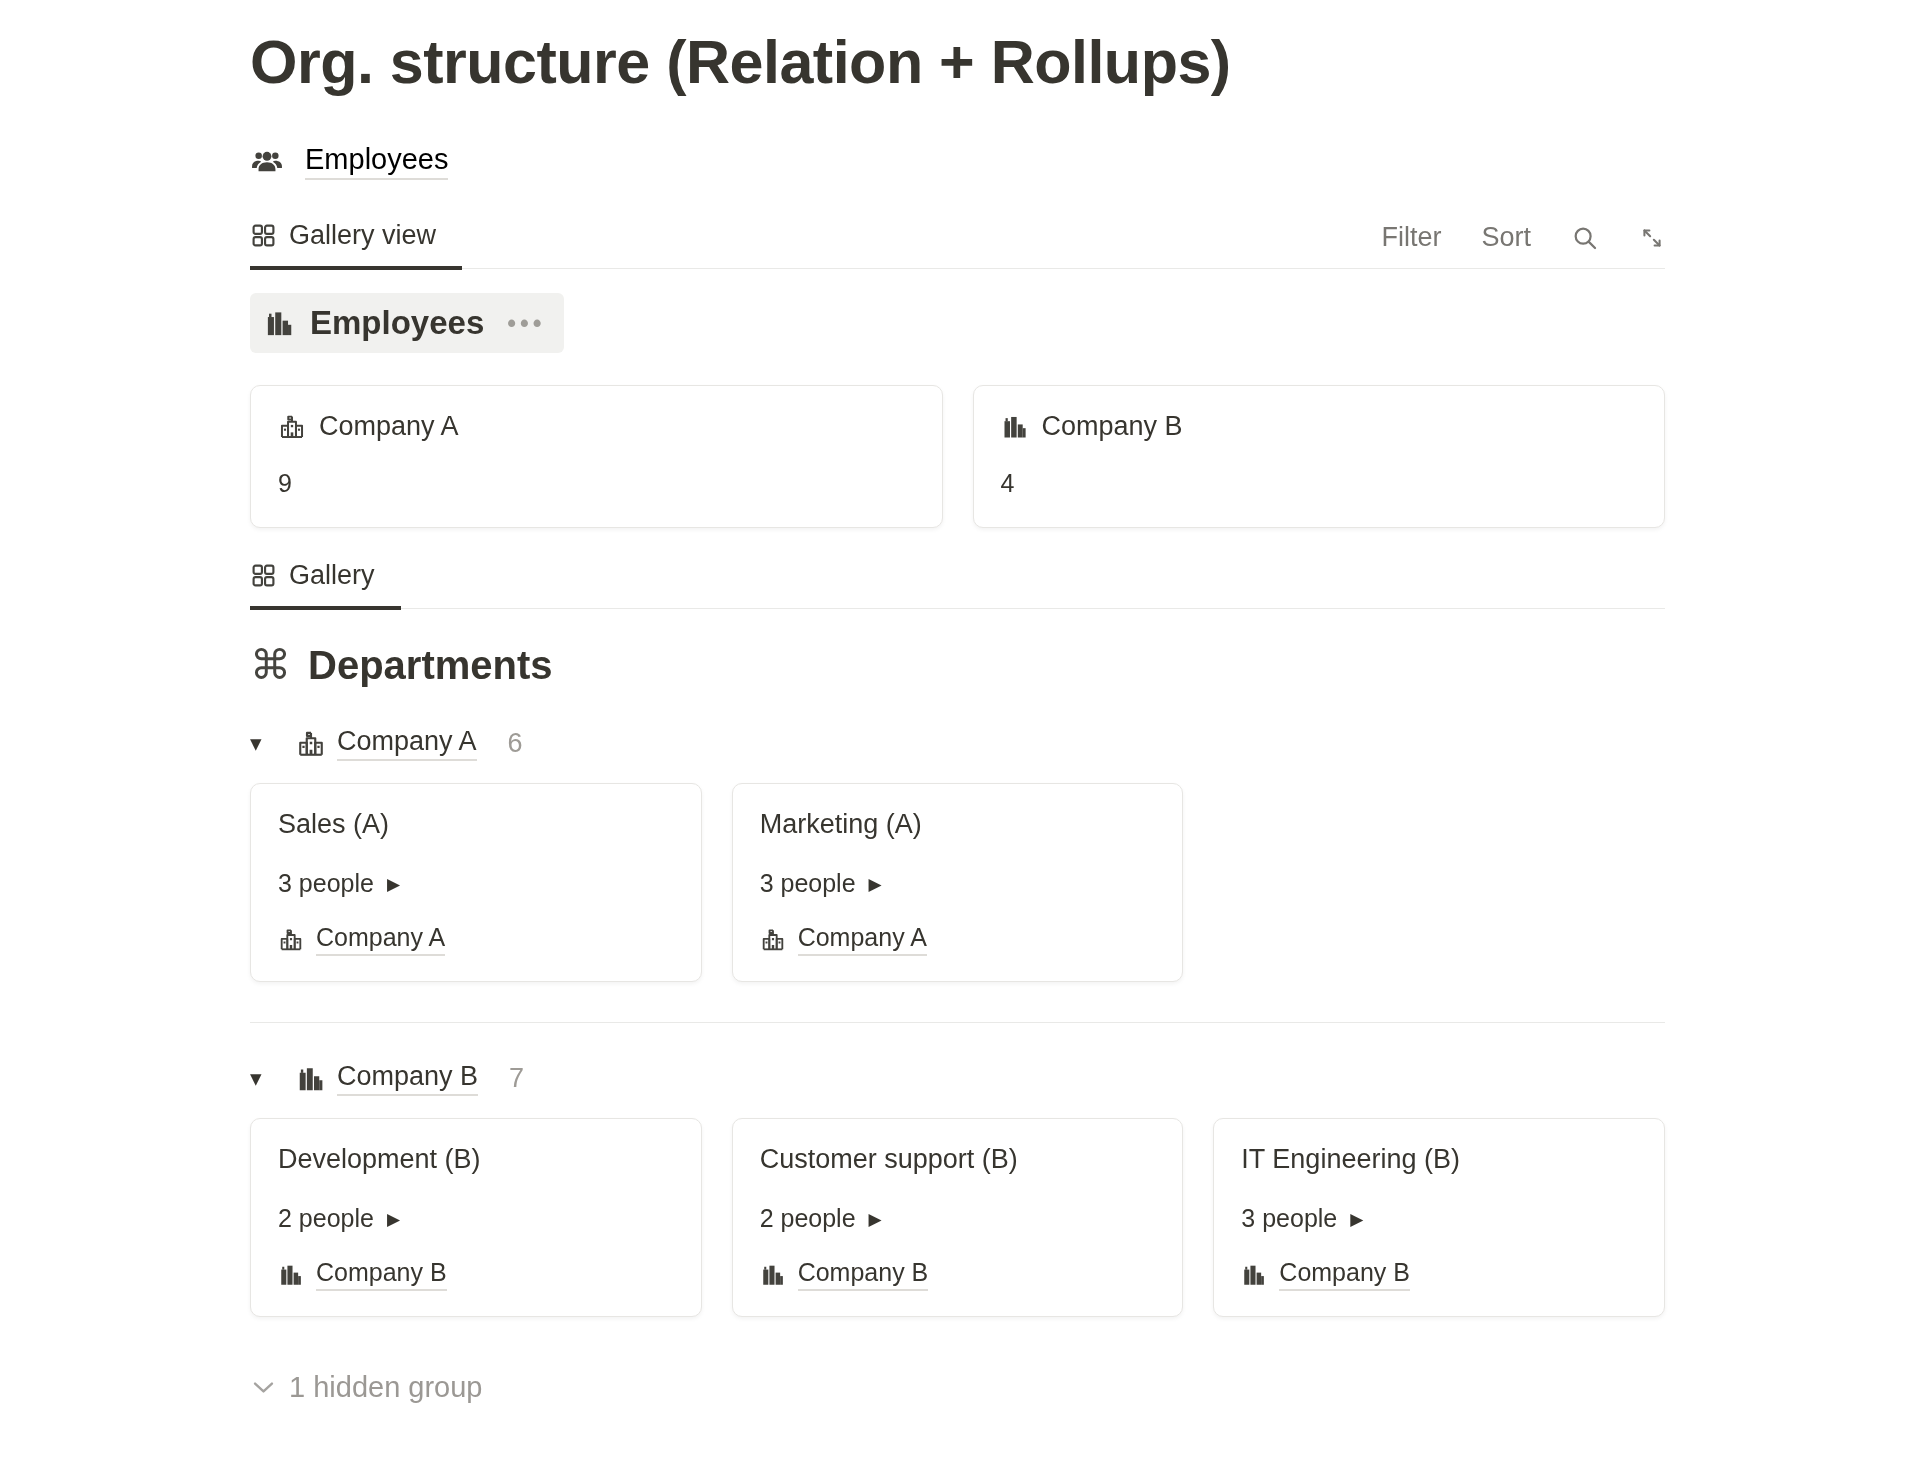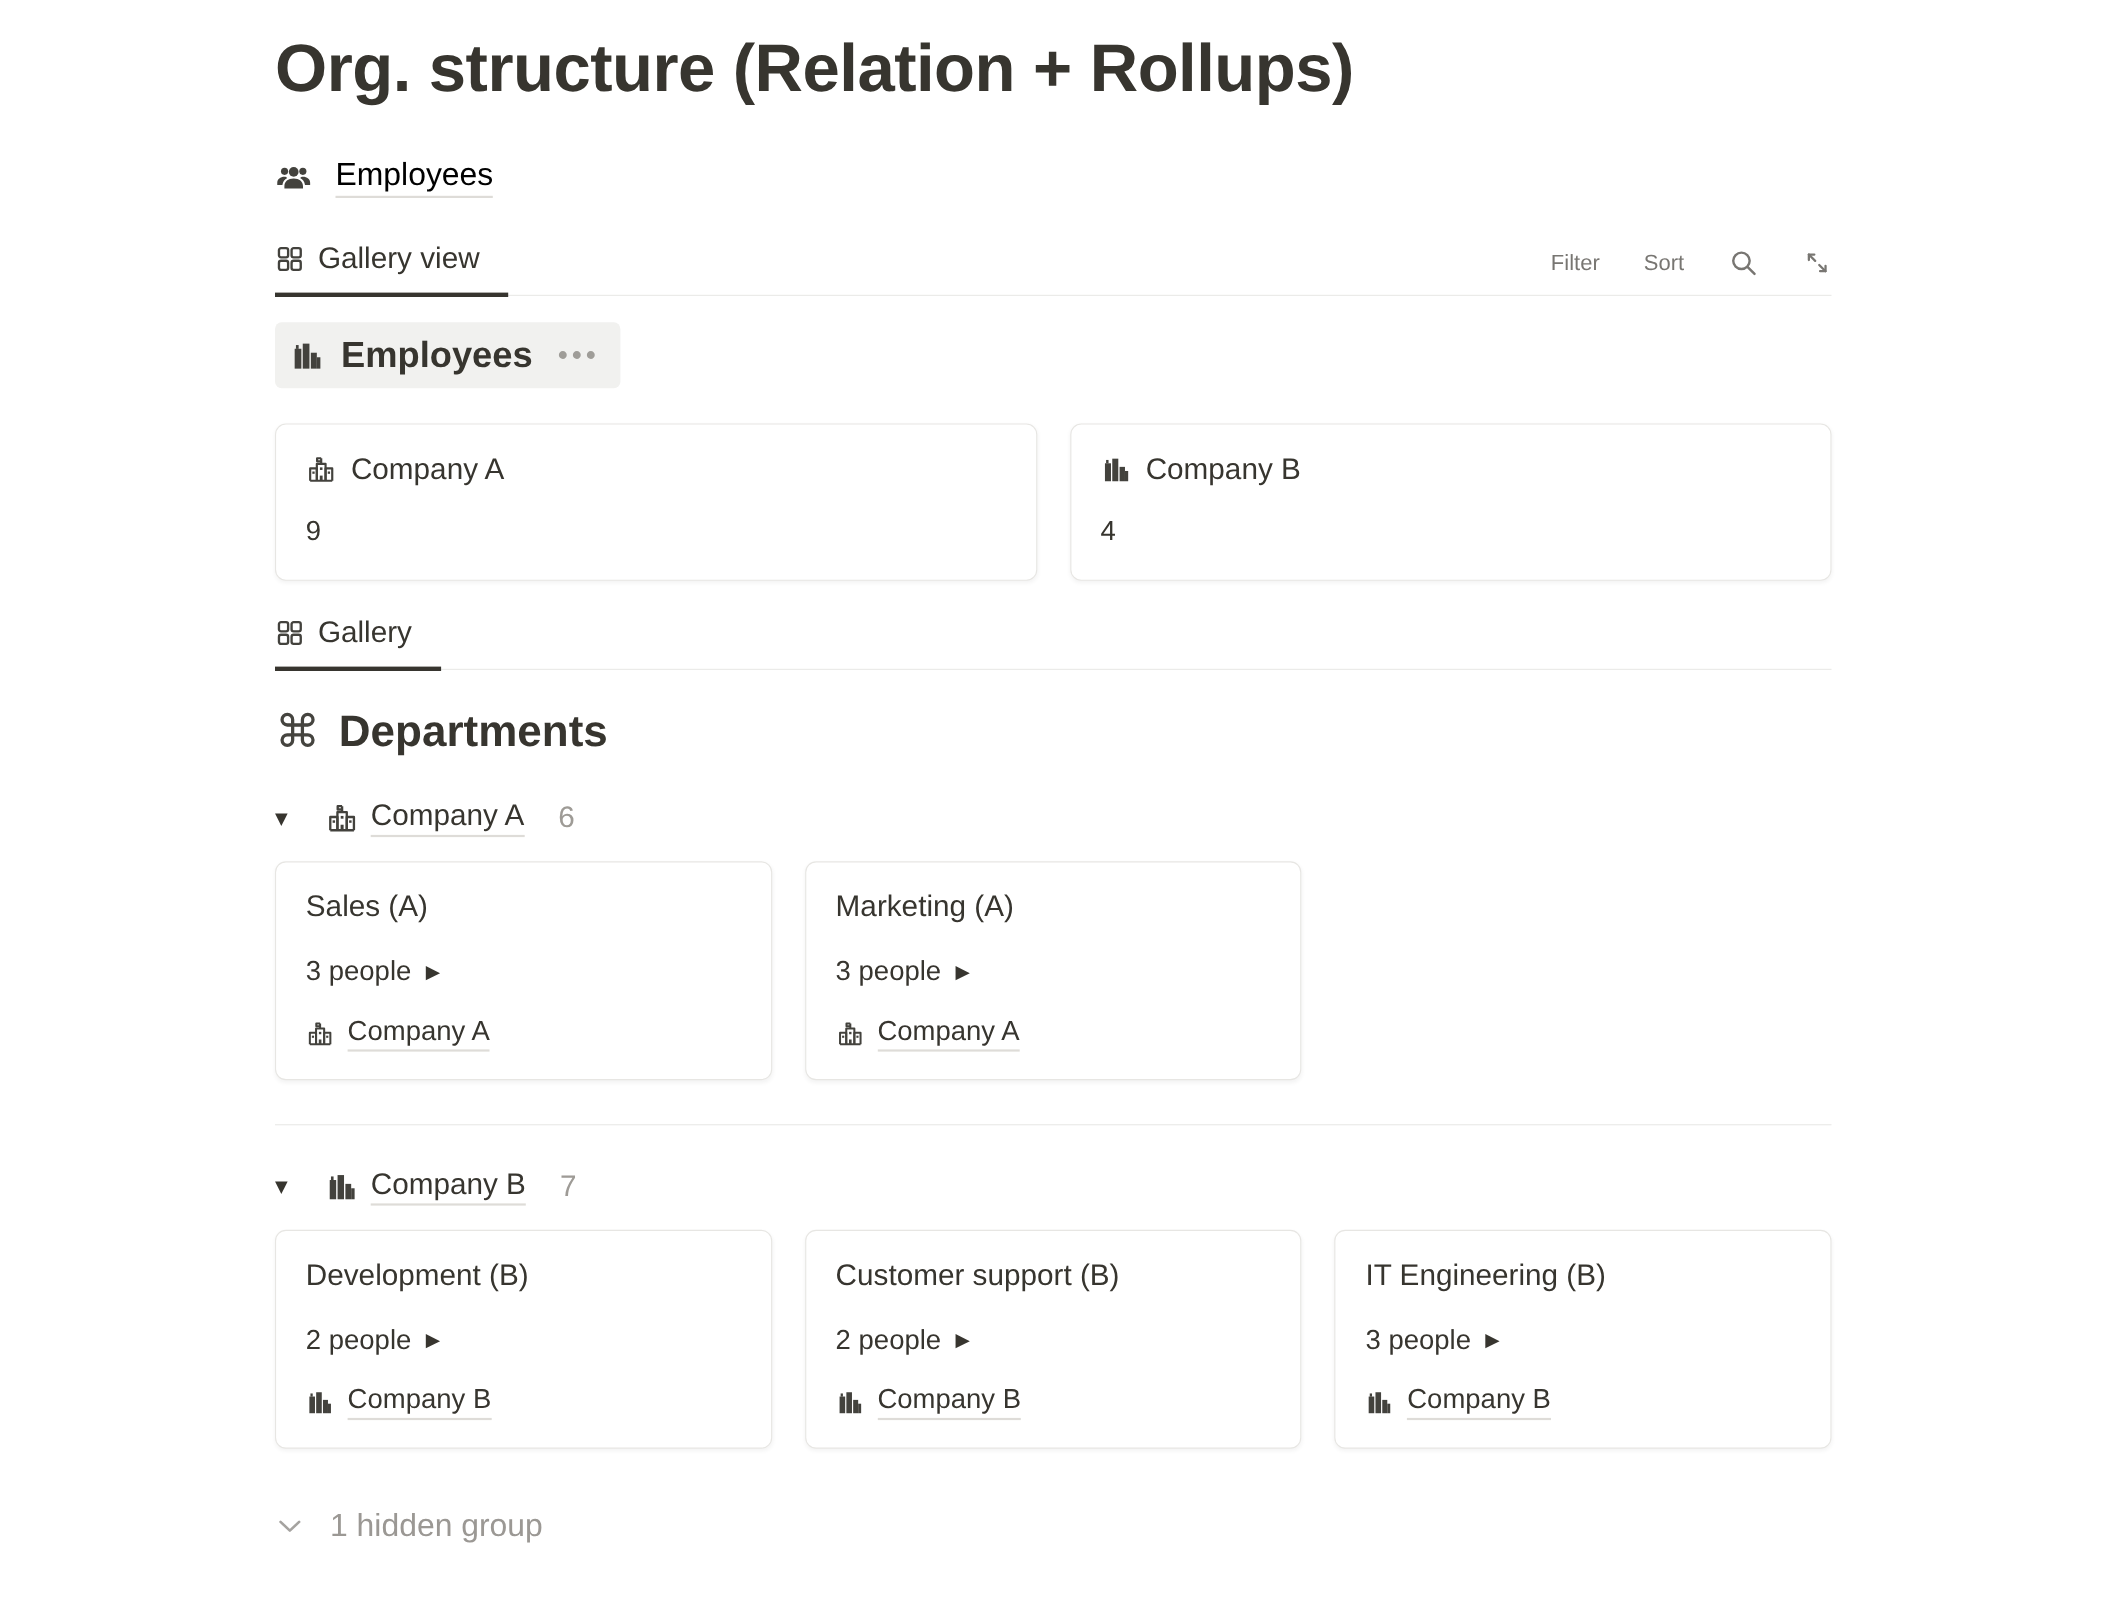--- a/index.html
+++ b/index.html
@@ -21,21 +21,21 @@
   .link-mention { display:inline-flex; align-items:center; gap:21px; cursor:pointer; text-decoration:none; color:#000000; }
   .link-mention .lbl { font-size:29px; font-weight:500; border-bottom:2.5px solid #dedcd8; padding-bottom:2px; }
 
   
   .tabs-row { margin-top:40px; display:flex; justify-content:space-between; align-items:flex-end; border-bottom:1px solid #e9e9e7; }
   .view-tab {
     display:inline-flex; align-items:center; gap:12px;
     font-size:27px; font-weight:500; color:#37352f;
     padding:0 26px 15px 0; border-bottom:4px solid #37352f; margin-bottom:-2px; cursor:pointer;
   }
-  .toolbar-controls { display:flex; align-items:center; gap:40px; padding-bottom:15px; color:#787672; font-size:20px; }
+  .toolbar-controls { display:flex; align-items:center; gap:40px; padding-bottom:15px; color:#787672; font-size:27px; }
   .toolbar-controls .t-btn { cursor:pointer; background:none; border:none; color:#787672; font:inherit; padding:0; display:flex; align-items:center; }
 
   
   .section-pill {
     margin-top:24px; display:inline-flex; align-items:center; gap:15px;
     background:#f1f1ef; border-radius:6px; padding:11px 18px 11px 14px; cursor:pointer;
   }
   .section-pill .pill-title { font-size:33px; font-weight:700; margin:0; }
   .dots { color:#9f9d98; font-size:25px; font-weight:700; letter-spacing:4px; margin-left:8px; cursor:pointer; line-height:1; }
 
@@ -67,21 +67,21 @@
   
   .group-header { margin-top:38px; display:flex; align-items:center; }
   .collapse-btn { background:none; border:none; padding:0; width:46px; text-align:left; cursor:pointer;
     font-family:"DejaVu Sans", sans-serif; font-size:15px; color:#37352f; }
   .group-header .g-icon { margin-right:11px; display:flex; }
   .group-link { font-size:27px; font-weight:500; color:#37352f; text-decoration:none; border-bottom:2px solid #dedcd8; padding-bottom:2px; cursor:pointer; }
   .group-count { margin-left:31px; font-size:27px; color:#9e9b96; }
 
   .divider { margin-top:40px; border-top:1px solid #e9e9e7; height:0; }
 
-  .hidden-group { margin-top:54px; display:inline-flex; align-items:center; gap:23px; color:#9b9894; font-size:29px; cursor:pointer; }
+  .hidden-group { margin-top:54px; display:inline-flex; align-items:center; gap:12px; color:#9b9894; font-size:29px; cursor:pointer; }
 
   .ic { display:block; color:#43423d; }
   .ic-gray { color:#787672; }
   .ic-light { color:#a5a3a0; }
 </style>
 </head>
 <body>
 
 <svg width="0" height="0" style="position:absolute" aria-hidden="true">
   <defs>

